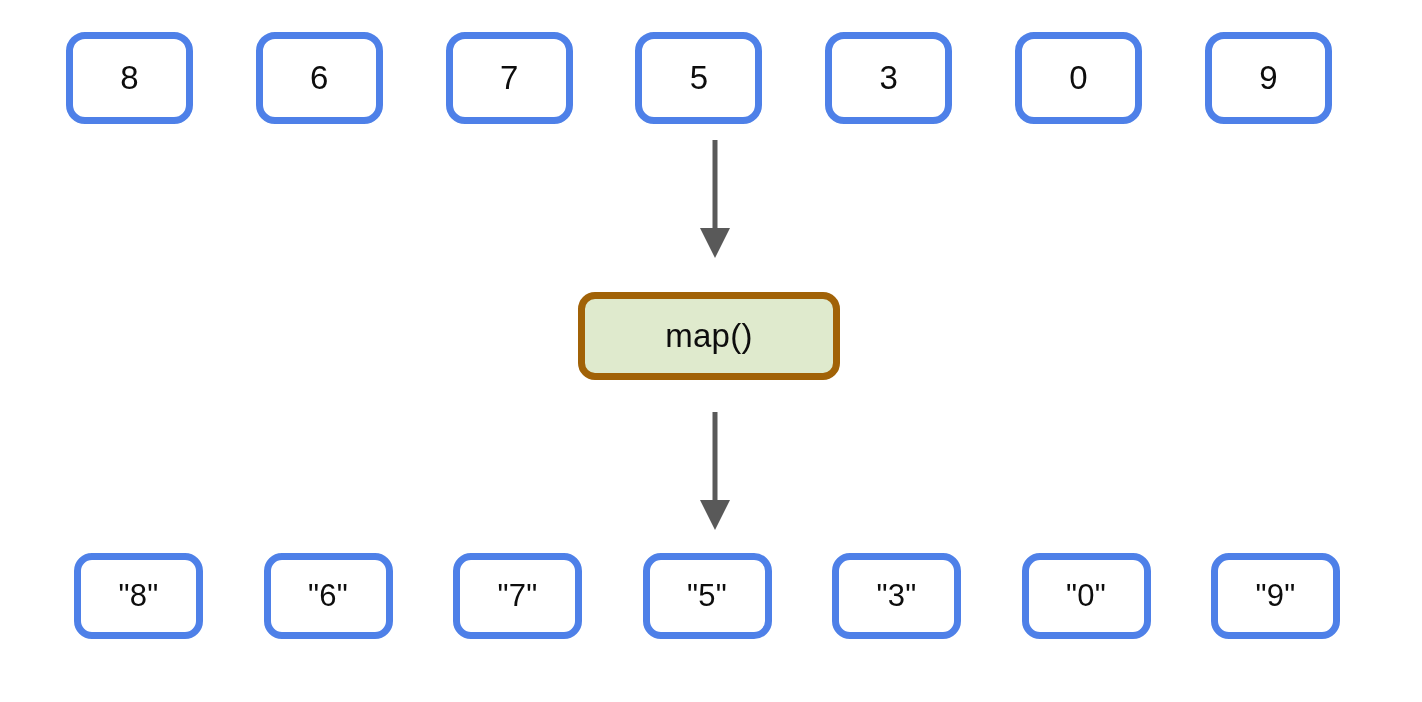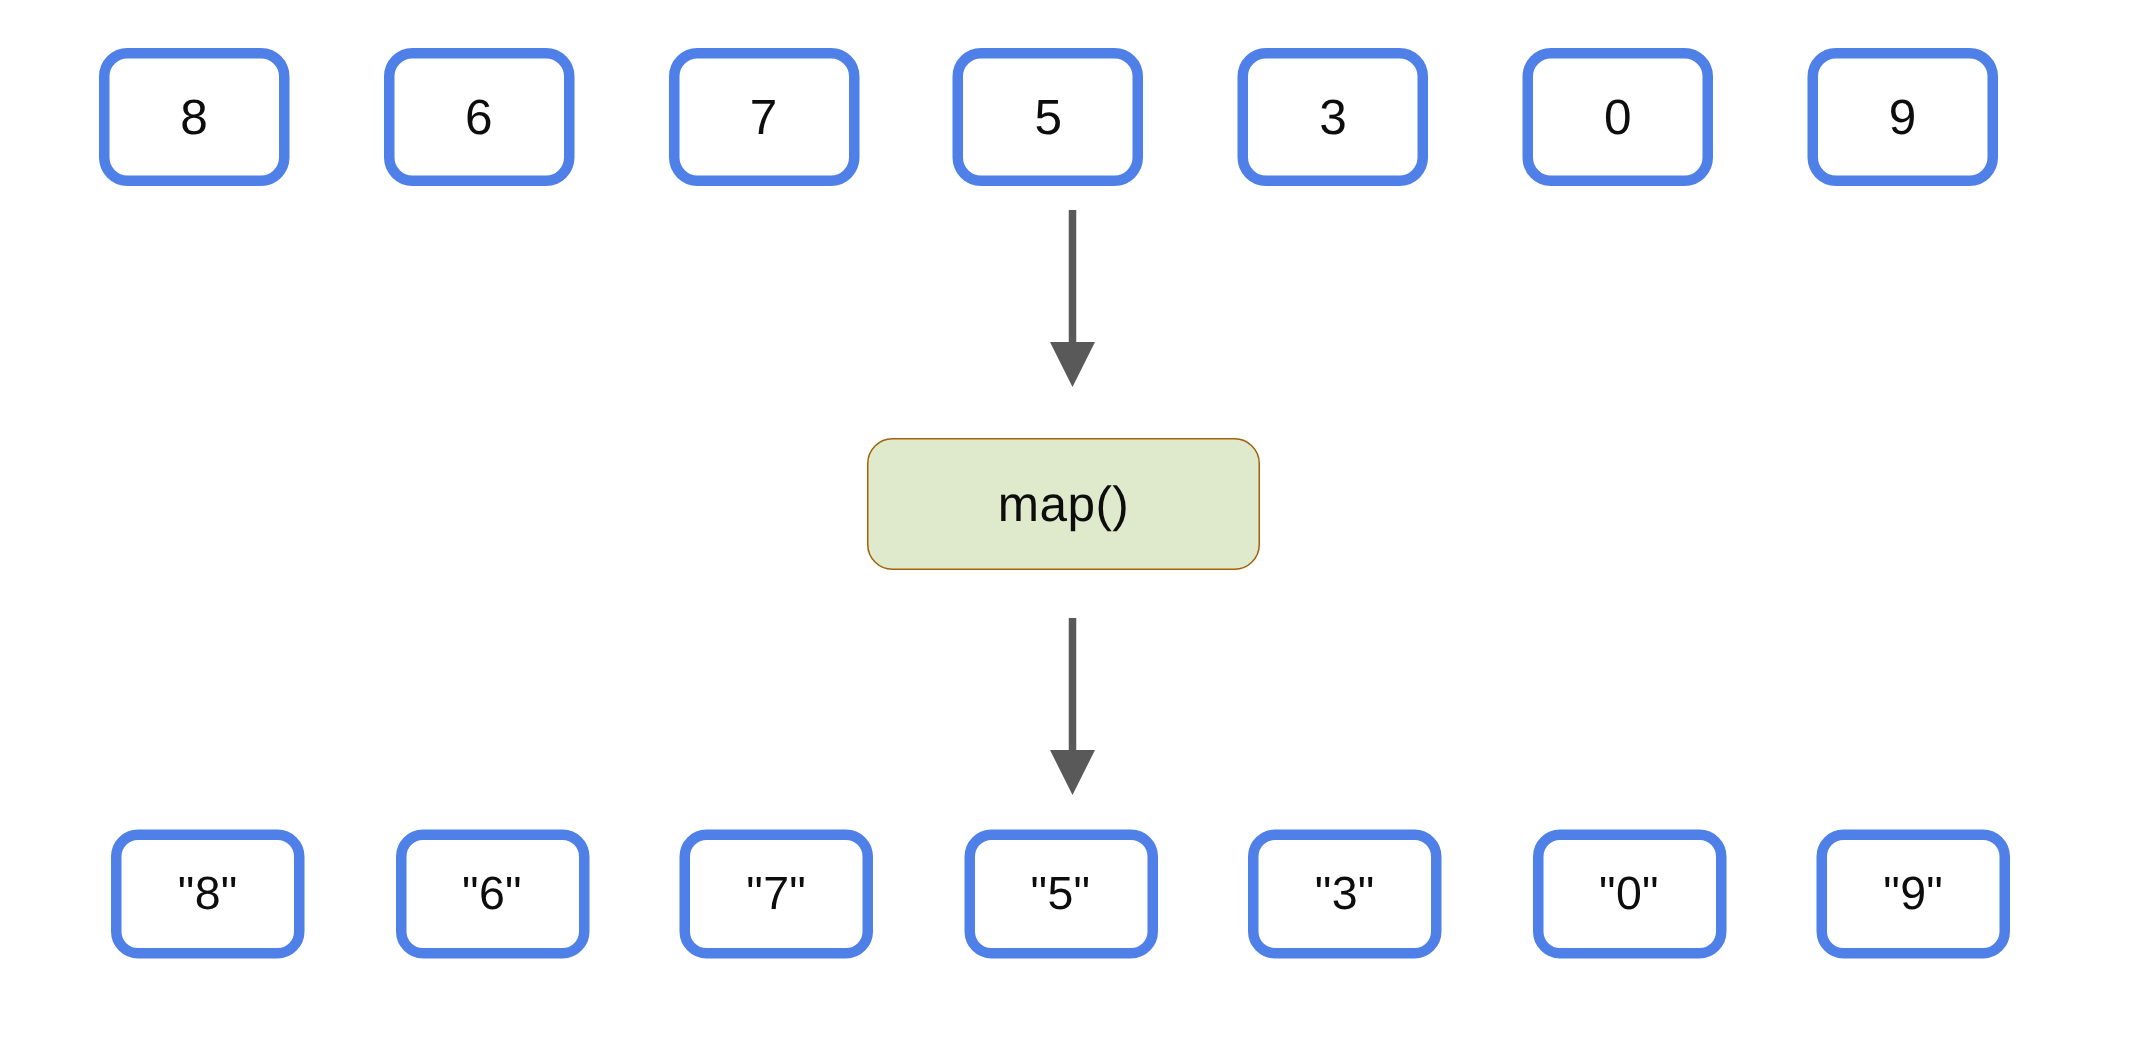--- a/index.html
+++ b/index.html
@@ -73,21 +73,21 @@
     position: absolute;
     left: 578px;
     top: 292px;
     width: 262px;
     height: 88px;
     box-sizing: border-box;
     display: flex;
     align-items: center;
     justify-content: center;
     background: #dfeacd;
-    border: 1px solid #a16207;
+    border: 7px solid #a16207;
     border-radius: 17px;
     color: #0d0d0d;
     font-size: 33px;
     font-family: "Liberation Sans", sans-serif;
     letter-spacing: 0.3px;
     user-select: none;
   }
 
   
   .arrow-svg {

